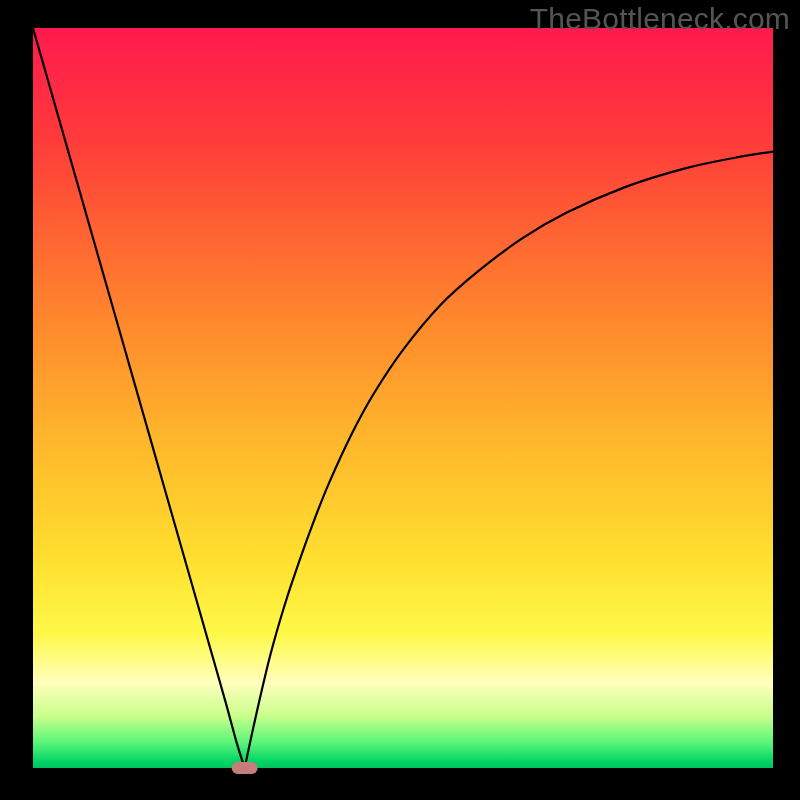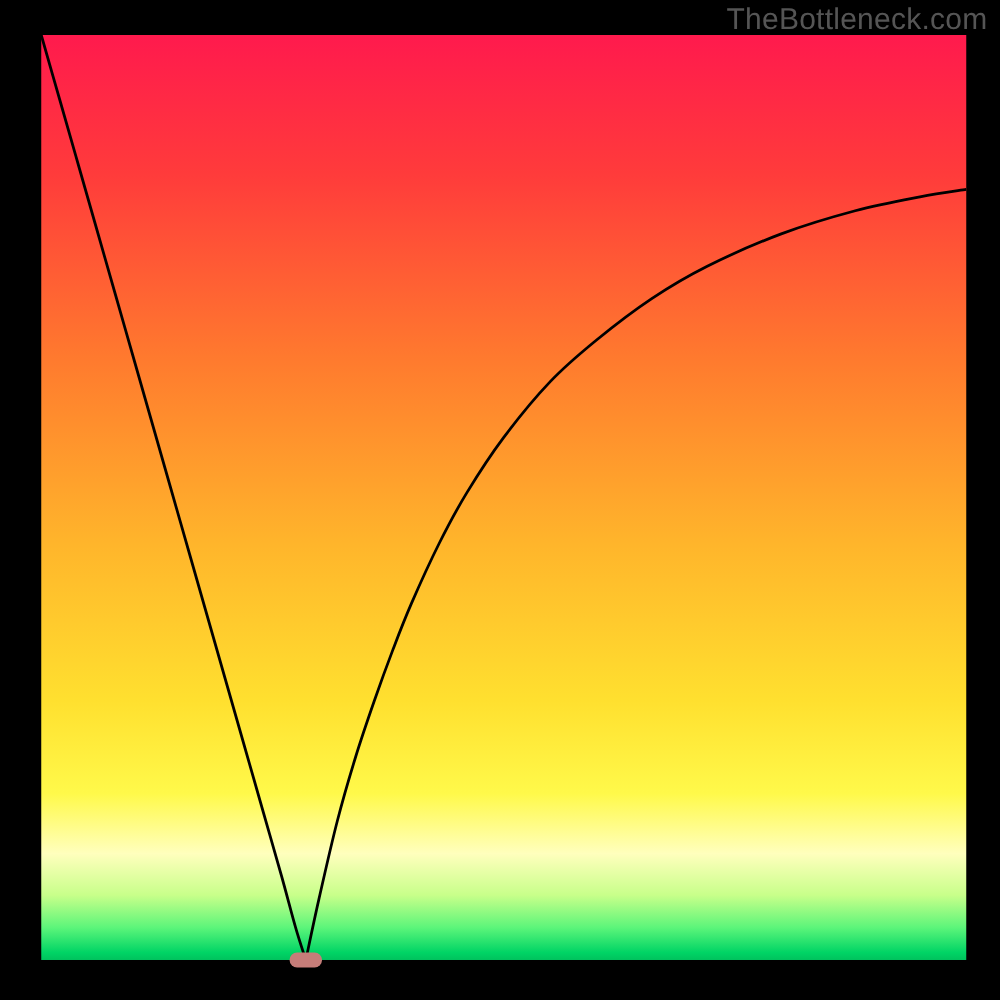--- a/index.html
+++ b/index.html
@@ -17,21 +17,21 @@
     left: 0;
     width: 800px;
     height: 800px;
     background: #000;
   }
   .watermark {
     position: absolute;
     top: 2px;
     right: 10px;
     color: #555;
-    font-size: 24px;
+    font-size: 30px;
     font-weight: 500;
     letter-spacing: 0.2px;
     z-index: 5;
   }
   svg {
     position: absolute;
     top: 0;
     left: 0;
   }
 </style>

